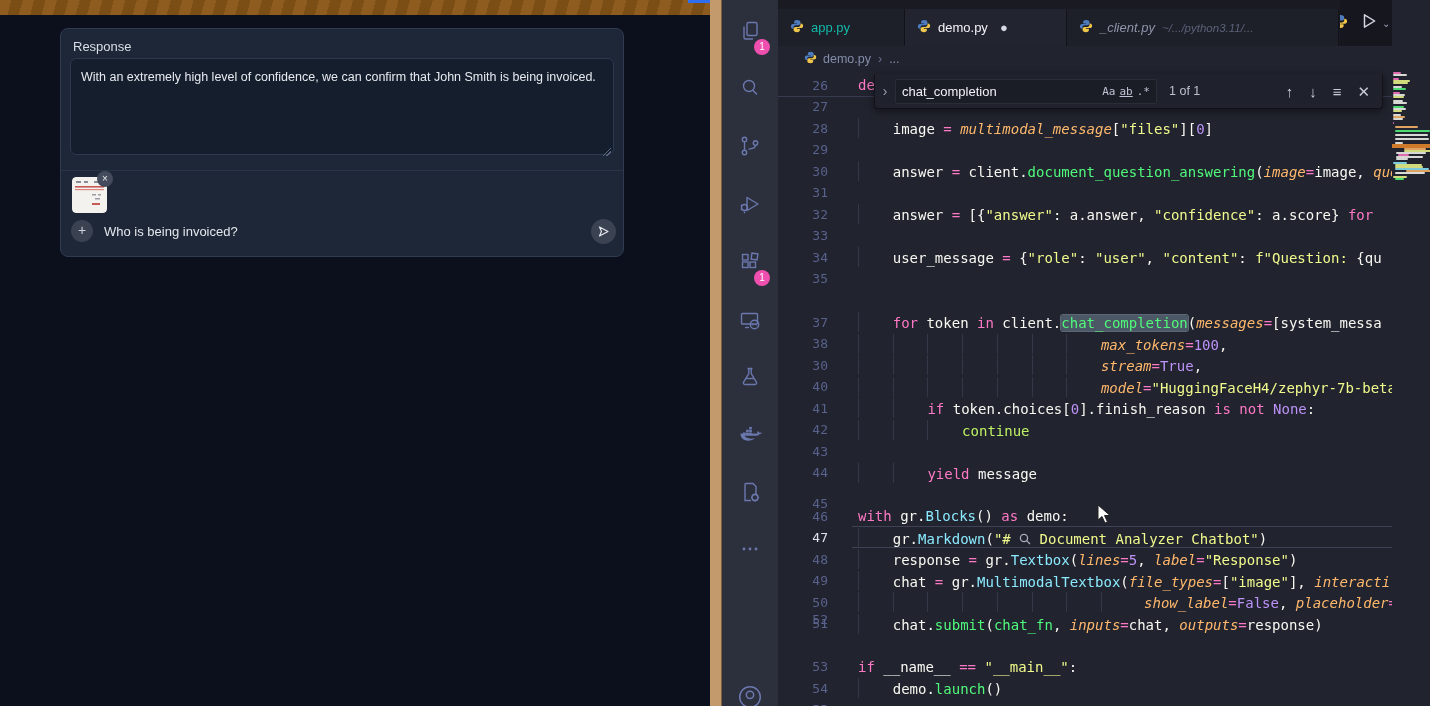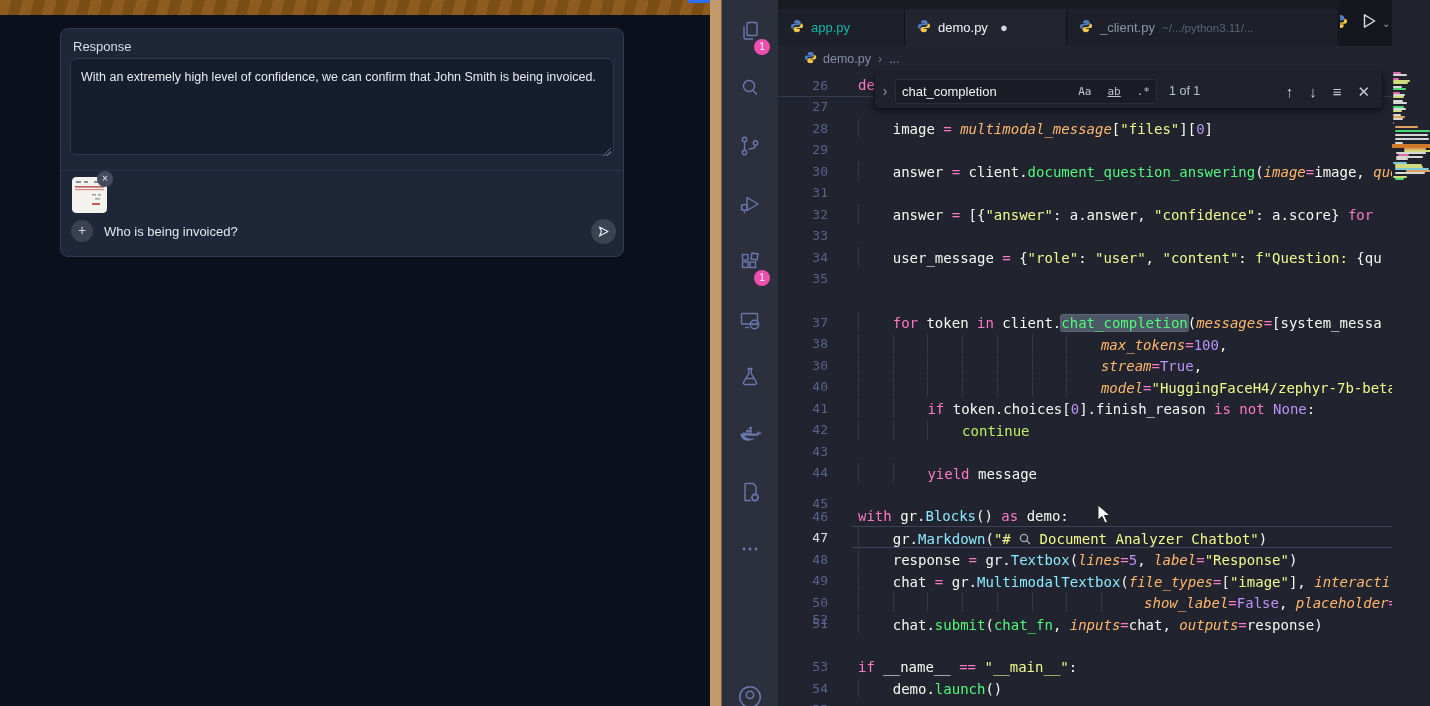--- a/index.html
+++ b/index.html
@@ -59,21 +59,21 @@
   .hl{background:#4d5866;border-radius:2px;box-shadow:0 0 0 1px #5c6878;}
   .curline{position:absolute;left:74px;width:540px;height:22px;box-sizing:border-box;
     border-top:1px solid #3f4257;border-bottom:1px solid #3f4257;pointer-events:none;}
   .findw{position:absolute;left:874px;top:74px;width:509px;height:35px;background:#1f212c;
     border:1px solid #121218;border-top:none;border-radius:0 0 4px 4px;box-sizing:border-box;
     box-shadow:0 2px 8px rgba(0,0,0,.45);display:flex;align-items:center;z-index:5;}
   .findw .chev{width:20px;text-align:center;color:#9aa0b2;font-size:14px;cursor:pointer;}
   .find-input{width:262px;height:25px;background:#1a1c26;border:1px solid #2a2c38;border-radius:2px;
     display:flex;align-items:center;padding:0 6px;box-sizing:border-box;}
   .find-query{flex:1;color:#f2f3f7;font-size:13px;font-family:"Liberation Sans",sans-serif;white-space:nowrap;overflow:hidden;}
-  .ftoggle{color:#c0c4d4;font-size:11px;margin-left:16px;cursor:pointer;font-family:"DejaVu Sans Mono",monospace;}
+  .ftoggle{color:#c0c4d4;font-size:11px;margin-left:4px;cursor:pointer;font-family:"DejaVu Sans Mono",monospace;}
   .ftoggle.u{text-decoration:underline;}
   .find-count{color:#bcc1cf;font-size:12.5px;margin-left:12px;}
   .fbtn{color:#c9cdd8;font-size:15px;margin-left:16px;cursor:pointer;line-height:1;}
   .minimap{position:absolute;left:1392px;top:0;width:38px;height:706px;background:#21232e;}
   .mm-line{position:absolute;height:1.6px;border-radius:1px;}
   .mm-match{position:absolute;left:0;width:38px;height:3.5px;background:#cf7a2a;}
   .cursor-arrow{position:absolute;left:1097px;top:504px;z-index:9;pointer-events:none;}
 </style>
 </head>
 <body>
@@ -219,21 +219,21 @@
         <span class="tlabel" style="color: #14b8a6;">app.py</span>
       </div>
       <div class="tab active" style="width: 162px; box-sizing: border-box;">
         <span><svg width="14" height="14" viewBox="0 0 16 16">
             <path fill="#4e7cbf" d="M7.9 1C5.9 1 4.7 1.9 4.7 3.4V5h3.4v.6H3.3C1.9 5.6 1 6.7 1 8.3c0 1.6.9 2.7 2.3 2.7H4V9.4C4 8 5.2 7 6.6 7h3.1c1.2 0 2.2-1 2.2-2.2V3.4C11.9 2 10.6 1 7.9 1z"></path>
             <path fill="#f0c64a" d="M8.1 15c2 0 3.2-.9 3.2-2.4V11H7.9v-.6h4.8c1.4 0 2.3-1.1 2.3-2.7 0-1.6-.9-2.7-2.3-2.7H12v1.6C12 8 10.8 9 9.4 9H6.3C5.1 9 4.1 10 4.1 11.2v1.4C4.1 14 5.4 15 8.1 15z"></path>
           </svg></span>
         <span class="tlabel" style="color: rgb(242, 243, 247);">demo.py</span>
         <span class="tdot">●</span>
       </div>
-      <div class="tab" style="width: 272px; box-sizing: border-box;">
+      <div class="tab" style="width: 272px; box-sizing: border-box; font-style: italic;">
         <span><svg width="14" height="14" viewBox="0 0 16 16">
             <path fill="#4e7cbf" d="M7.9 1C5.9 1 4.7 1.9 4.7 3.4V5h3.4v.6H3.3C1.9 5.6 1 6.7 1 8.3c0 1.6.9 2.7 2.3 2.7H4V9.4C4 8 5.2 7 6.6 7h3.1c1.2 0 2.2-1 2.2-2.2V3.4C11.9 2 10.6 1 7.9 1z"></path>
             <path fill="#f0c64a" d="M8.1 15c2 0 3.2-.9 3.2-2.4V11H7.9v-.6h4.8c1.4 0 2.3-1.1 2.3-2.7 0-1.6-.9-2.7-2.3-2.7H12v1.6C12 8 10.8 9 9.4 9H6.3C5.1 9 4.1 10 4.1 11.2v1.4C4.1 14 5.4 15 8.1 15z"></path>
           </svg></span>
         <span class="tlabel" style="color: rgb(141, 147, 168);">_client.py</span>
         <span class="tdesc">~/.../python3.11/...</span>
       </div>
     </div>
   <div class="tab-actions" style="left:1340px;right:auto;position:absolute;">
     <span style="margin-left:-7px">

